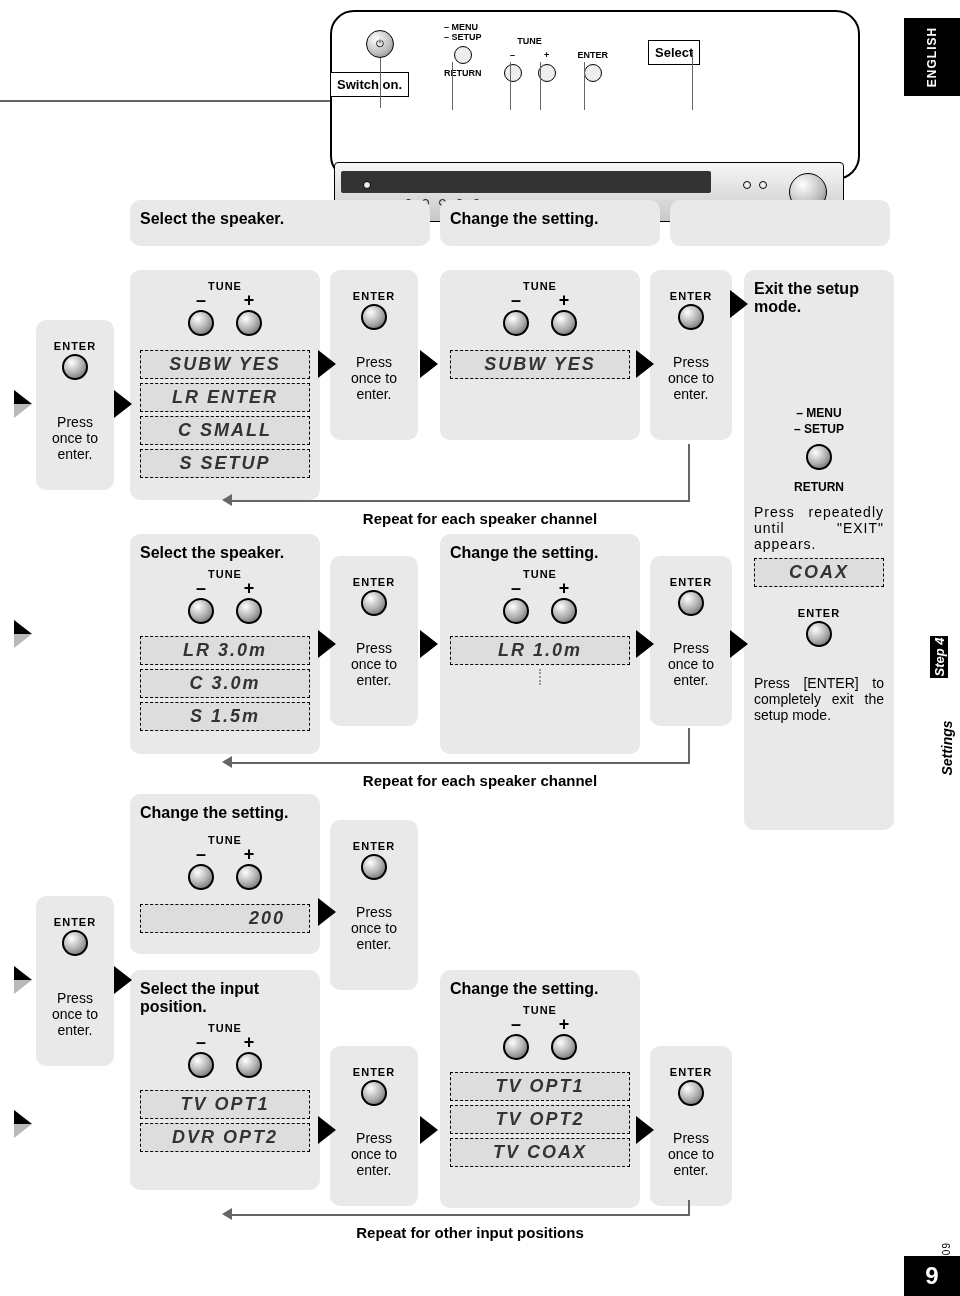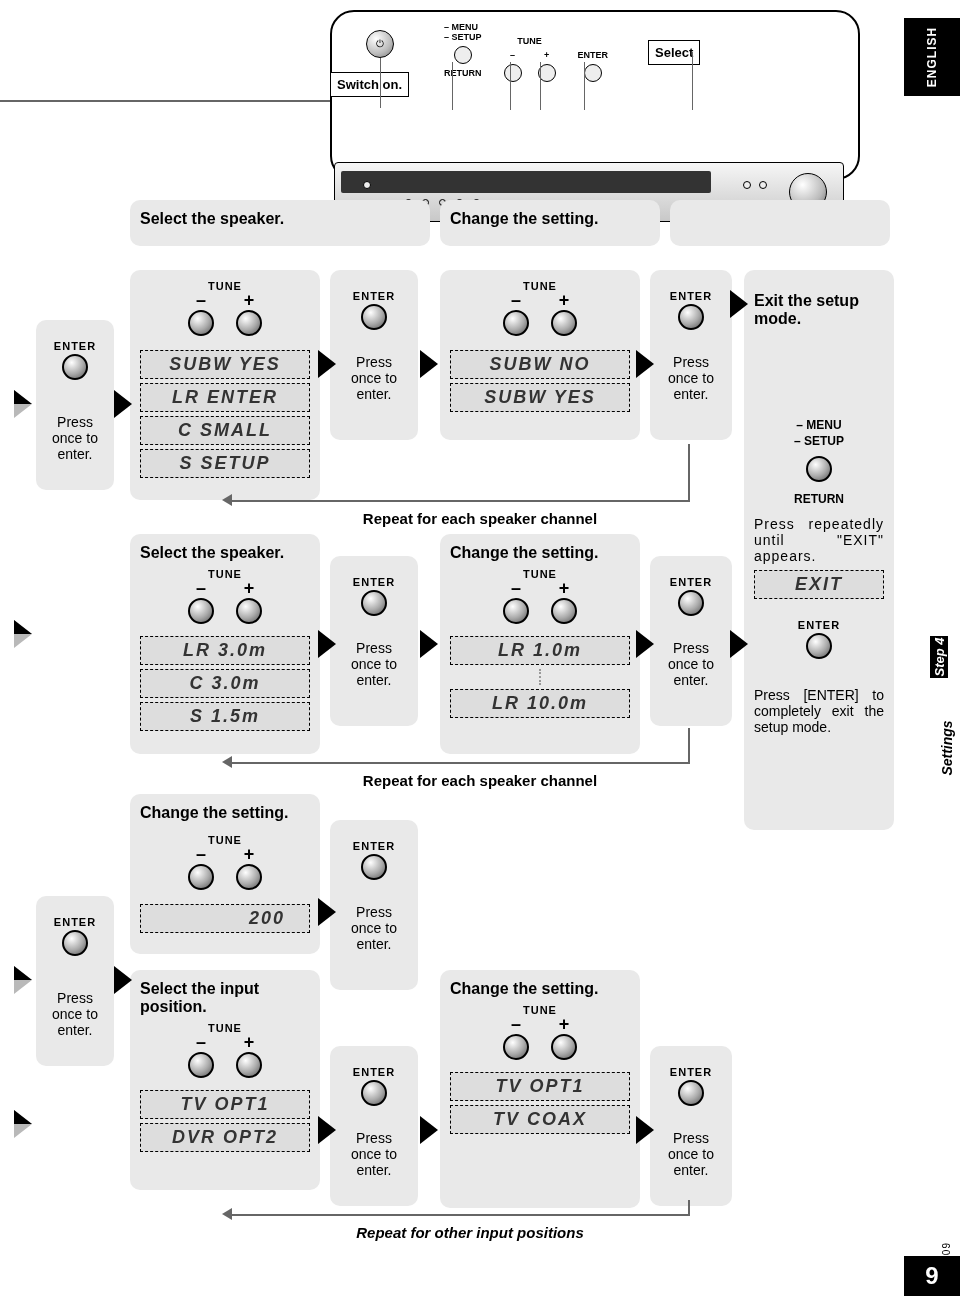--- a/index.html
+++ b/index.html
@@ -161,38 +161,37 @@
       <div class="tune-col">
           <div class="sign">–</div>
           <div class="btn-round"></div>
         </div>
       <div class="tune-col">
           <div class="sign">+</div>
           <div class="btn-round"></div>
         </div>
     </div>
     <div style="height:10px;"></div>
-    <div class="display">SUBW  NO</div>
     <div class="display">SUBW  YES</div>
   </div>
 
   <div class="panel" style="left:650px; top:270px; width:82px; height:170px; text-align:center;">
     <div class="tu-label" style="margin-top:10px;">ENTER</div>
     <div class="btn-round"></div>
     <div class="sub" style="margin-top:20px;">Press once to enter.</div>
   </div>
 
   <div class="panel" style="left:744px; top:270px; width:150px; height:560px;">
-    <div class="title" style="margin-bottom:90px;margin-top:12px;">Exit the setup mode.</div>
+    <div class="title" style="margin-bottom:90px;">Exit the setup mode.</div>
     <div style="font-size:12px; font-weight:bold; margin-bottom:2px; text-align:center;">– <span>MENU</span></div>
     <div style="font-size:12px; font-weight:bold; margin-bottom:8px; text-align:center;">– <span>SETUP</span></div>
     <div style="text-align:center;"><div class="btn-round"></div></div>
     <div style="font-size:12px; font-weight:bold; margin:6px 0 10px 0; text-align:center;">RETURN</div>
     <div class="sub" style="text-align:justify; letter-spacing:1px;">Press repeatedly until "EXIT" appears.</div>
-    <div class="display" style="text-align:center; margin:6px 0 20px 0;">EXIT</div>
+    <div class="display" style="text-align:center; margin:6px 0 20px 0;">COAX</div>
     <div class="tu-label" style="text-align:center;">ENTER</div>
     <div style="text-align:center;"><div class="btn-round"></div></div>
     <div class="sub" style="margin-top:24px; text-align:justify;">Press [ENTER] to completely exit the setup mode.</div>
   </div>
 
   <div style="position:absolute; left:300px; top:510px; width:360px;" class="repeat">Repeat for each speaker channel</div>
   <div class="thin-line" style="left:230px; top:500px; width:460px; height:1.5px;"></div>
   <div class="thin-line" style="left:688px; top:444px; width:1.5px; height:57px;"></div>
   <div style="position:absolute; left:222px; top:494px; width:0; height:0; border-right:10px solid #666; border-top:6px solid transparent; border-bottom:6px solid transparent;"></div>
 
@@ -230,21 +229,20 @@
           <div class="btn-round"></div>
         </div>
       <div class="tune-col">
           <div class="sign">+</div>
           <div class="btn-round"></div>
         </div>
     </div>
     <div style="height:8px;"></div>
     <div class="display">LR   1.0m</div>
     <div class="dots" style="height:16px; margin:0 auto; width:1px;"></div>
-    <div class="display">LR  10.0m</div>
   </div>
 
   <div class="panel" style="left:650px; top:556px; width:82px; height:170px; text-align:center;">
     <div class="tu-label" style="margin-top:10px;">ENTER</div>
     <div class="btn-round"></div>
     <div class="sub" style="margin-top:20px;">Press once to enter.</div>
   </div>
 
   <div style="position:absolute; left:300px; top:772px; width:360px;" class="repeat">Repeat for each speaker channel</div>
   <div class="thin-line" style="left:230px; top:762px; width:460px; height:1.5px;"></div>
@@ -313,30 +311,31 @@
           <div class="sign">–</div>
           <div class="btn-round"></div>
         </div>
       <div class="tune-col">
           <div class="sign">+</div>
           <div class="btn-round"></div>
         </div>
     </div>
     <div style="height:8px;"></div>
     <div class="display">TV   OPT1</div>
+    <div class="display">TV   OPT2</div>
     <div class="display">TV   COAX</div>
   </div>
 
   <div class="panel" style="left:650px; top:1046px; width:82px; height:160px; text-align:center;">
     <div class="tu-label" style="margin-top:10px;">ENTER</div>
     <div class="btn-round"></div>
     <div class="sub" style="margin-top:20px;">Press once to enter.</div>
   </div>
 
-  <div style="position:absolute; left:280px; top:1224px; width:380px;font-style:italic;" class="repeat">Repeat for other input positions</div>
+  <div style="position:absolute; left:280px; top:1224px; width:380px;" class="repeat">Repeat for other input positions</div>
   <div class="thin-line" style="left:230px; top:1214px; width:460px; height:1.5px;"></div>
   <div class="thin-line" style="left:688px; top:1200px; width:1.5px; height:15px;"></div>
   <div style="position:absolute; left:222px; top:1208px; width:0; height:0; border-right:10px solid #666; border-top:6px solid transparent; border-bottom:6px solid transparent;"></div>
 
   <div class="arrow-container" style="left:14px; top:390px;">
       <div class="half-arrow"></div>
     </div>
   <div class="arrow-container" style="left:114px; top:390px;">
       <div class="arrow-r"></div>
     </div>

